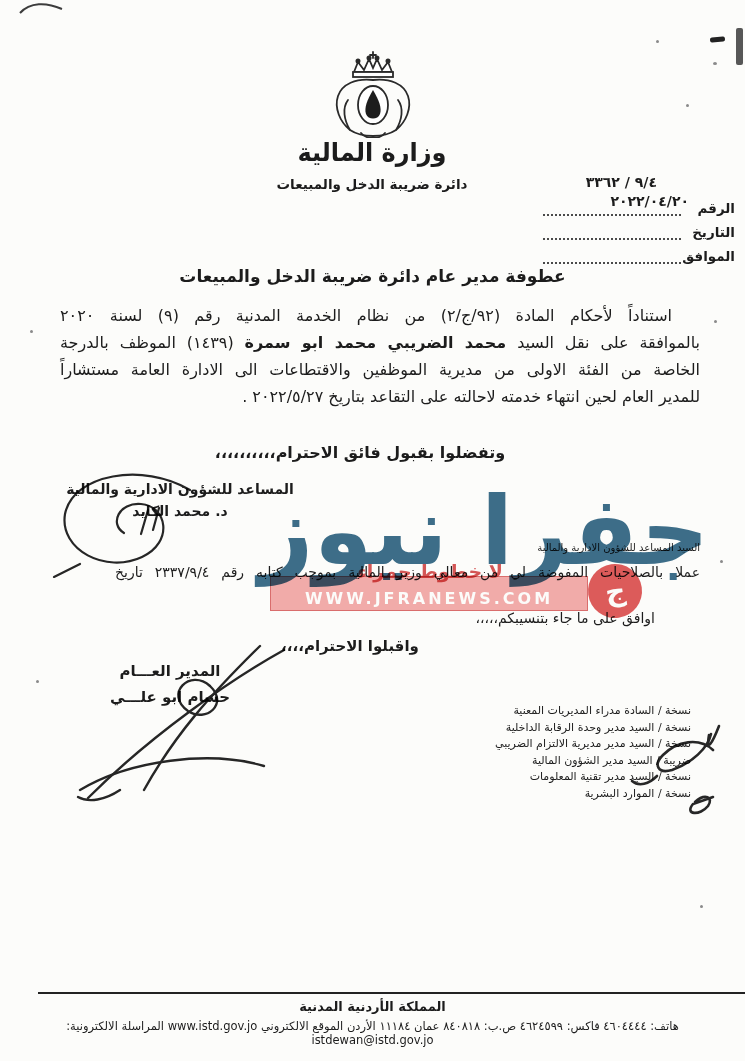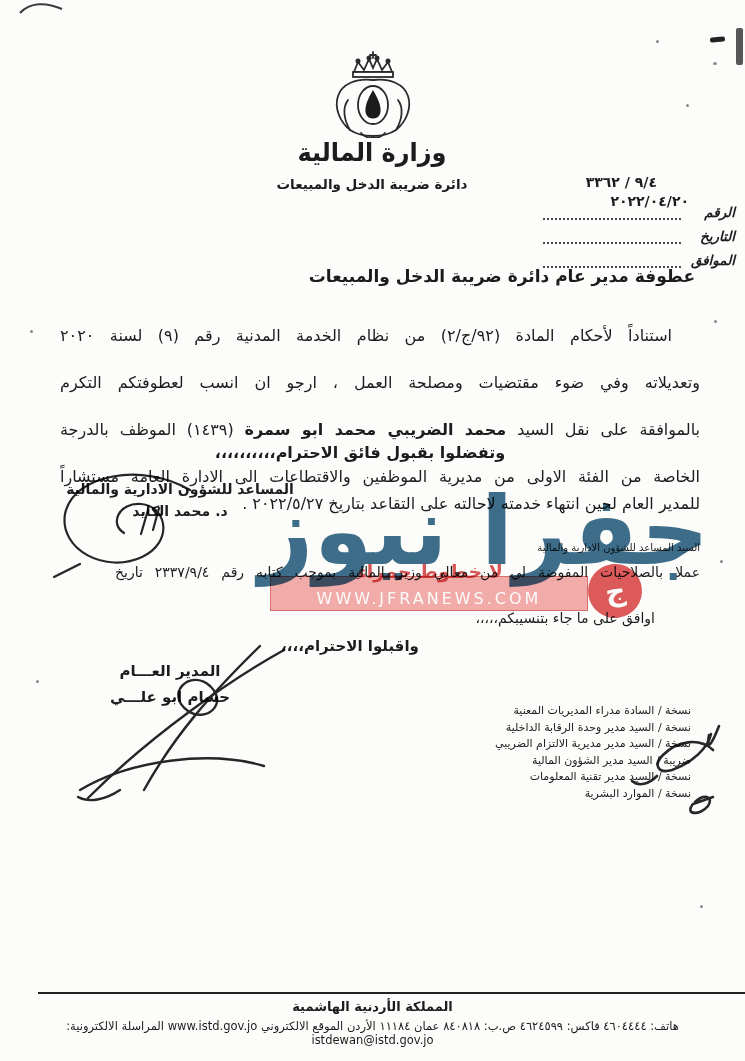--- a/index.html
+++ b/index.html
@@ -9,50 +9,50 @@
     font-family:"DejaVu Sans",sans-serif;color:#1c1c1c;direction:rtl;
   }
   .abs{position:absolute;}
   .bold{font-weight:bold;}
   
   .ministry{left:252px;top:139px;width:240px;font-size:24px;font-weight:bold;text-align:center;letter-spacing:-1px;transform:scaleY(1.05);}
   .dept{left:252px;top:176px;width:240px;font-size:13.5px;font-weight:bold;text-align:center;}
   
   .ref-top{right:88px;top:174px;font-size:14px;font-weight:bold;letter-spacing:1px;}
   .ref-rows{right:10px;top:196px;width:192px;}
-  .ref-row{display:flex;align-items:flex-end;height:24px;gap:6px;font-style:italic;}
+  .ref-row{display:flex;align-items:center;height:24px;gap:6px;}
   .ref-label{font-size:13.5px;font-weight:bold;white-space:nowrap;width:48px;}
   .ref-dots{flex:1;border-bottom:2px dotted #4a4a4a;height:14px;}
   .ref-val{right:56px;top:193px;font-size:14px;font-weight:bold;letter-spacing:1px;z-index:2;}
   
-  .subject{left:50px;top:266px;width:645px;text-align:right;font-size:17px;font-weight:bold;}
+  .subject{left:50px;top:266px;width:645px;text-align:center;font-size:17px;font-weight:bold;}
   .body-block{left:60px;top:302px;width:640px;font-size:16px;}
   .b-line{height:27px;line-height:27px;white-space:nowrap;text-align:right;}
-  .jl{white-space:normal;text-align:justify;text-align-last:justify;margin-top:20px;}
+  .jl{white-space:normal;text-align:justify;text-align-last:justify;}
   .indent{text-indent:28px;}
   .closing1{left:40px;top:443px;width:640px;text-align:center;font-size:16px;font-weight:bold;}
   
   .sig1{left:55px;top:478px;width:250px;text-align:center;font-size:14px;font-weight:bold;line-height:22px;z-index:3;}
   
   .addressee{left:60px;top:542px;width:640px;text-align:right;font-size:10px;z-index:2;}
   .deleg{left:115px;top:564px;width:585px;font-size:14px;text-align:justify;text-align-last:justify;z-index:2;}
   .deleg-date{left:60px;top:588px;width:600px;text-align:right;font-size:14px;letter-spacing:1px;z-index:2;}
   .agree{left:60px;top:610px;width:595px;text-align:right;font-size:14px;z-index:2;}
   .closing2{left:40px;top:637px;width:620px;text-align:center;font-size:15px;font-weight:bold;}
   
   .sig2{left:70px;top:658px;width:200px;text-align:center;font-size:15px;font-weight:bold;line-height:26px;}
   
   .cc{left:376px;top:703px;width:315px;text-align:right;font-size:11px;line-height:16.5px;}
   
   .wm-text{left:248px;top:468px;width:472px;height:132px;line-height:126px;text-align:center;
     font-size:95px;font-weight:bold;color:#0c4a6e;opacity:.8;z-index:5;mix-blend-mode:multiply;white-space:nowrap;}
   .wm-banner{left:270px;top:576px;width:316px;height:33px;background:rgba(233,92,92,.5);
     border:1px solid rgba(200,60,60,.55);z-index:6;mix-blend-mode:multiply;}
   .wm-site{position:absolute;left:0;right:0;bottom:2px;text-align:center;color:#fff;
-    font-size:16px;font-weight:normal;letter-spacing:3px;font-family:"DejaVu Sans",sans-serif;direction:ltr;}
+    font-size:16px;font-weight:bold;letter-spacing:3px;font-family:"DejaVu Sans",sans-serif;direction:ltr;}
   .wm-slogan{left:280px;top:560px;width:300px;text-align:center;color:rgba(205,45,45,.8);
     font-size:19px;font-weight:bold;letter-spacing:7px;z-index:7;mix-blend-mode:multiply;white-space:nowrap;}
   .wm-circle{left:588px;top:564px;width:54px;height:54px;border-radius:50%;
     background:rgba(217,64,64,.85);z-index:7;mix-blend-mode:multiply;
     display:flex;align-items:center;justify-content:center;color:#fff;font-size:28px;font-weight:bold;transform:rotate(-8deg);}
   
   .foot-line{left:38px;top:992px;width:707px;height:2px;background:#222;}
   .foot-kingdom{left:50px;top:999px;width:645px;text-align:center;font-size:13px;font-weight:600;letter-spacing:1px;}
   .foot-contact{left:10px;top:1019px;width:725px;text-align:center;font-size:11.5px;}
   
@@ -101,21 +101,20 @@
     <div class="ref-row">
       <span class="ref-label">الموافق</span>
       <span class="ref-dots"></span>
     </div>
   </div>
 
   <div class="abs subject">عطوفة مدير عام دائرة ضريبة الدخل والمبيعات</div>
 
   <div class="abs body-block">
     <div class="b-line jl indent">استناداً لأحكام المادة (٩٢/ج/٢) من نظام الخدمة المدنية رقم (٩) لسنة ٢٠٢٠</div>
-    <div class="b-line jl">وتعديلاته وفي ضوء مقتضيات ومصلحة العمل ، ارجو ان انسب لعطوفتكم التكرم</div>
     <div class="b-line jl"><span>بالموافقة على نقل السيد </span><span class="bold">محمد الضريبي محمد ابو سمرة</span><span> (١٤٣٩) الموظف بالدرجة</span></div>
     <div class="b-line jl">الخاصة من الفئة الاولى من مديرية الموظفين والاقتطاعات الى الادارة العامة مستشاراً</div>
     <div class="b-line">للمدير العام لحين انتهاء خدمته لاحالته على التقاعد بتاريخ ٢٠٢٢/٥/٢٧ .</div>
   </div>
 
   <div class="abs closing1">وتفضلوا بقبول فائق الاحترام،،،،،،،،،،</div>
 
   <div class="abs sig1">
     <div>المساعد للشؤون الادارية والمالية</div>
     <div>د. محمد الكايد</div>
@@ -169,21 +168,21 @@
   <svg class="abs ink" style="left:615px;top:712px;" width="125" height="115" viewBox="0 0 125 115">
     <g fill="none" stroke="#101010" stroke-width="2.6" stroke-linecap="round" opacity=".9">
       <path d="M104,14 c-7,18 -13,27 -10,9"></path>
       <path d="M98,38 c-14,-13 -36,-9 -50,5 c-10,10 -5,19 9,15 c20,-7 36,-22 39,-36"></path>
       <path d="M42,64 c-8,8 -18,11 -25,5"></path>
       <path d="M80,90 c10,-9 19,-5 13,4 c-8,10 -24,9 -15,-2 l20,-7"></path>
     </g>
   </svg>
 
   <div class="abs foot-line"></div>
-  <div class="abs foot-kingdom">المملكة الأردنية الهاشمية</div>
+  <div class="abs foot-kingdom">المملكة الأردنية المدنية</div>
   <div class="abs foot-contact">هاتف: ٤٦٠٤٤٤٤ فاكس: ٤٦٢٤٥٩٩ ص.ب: ٨٤٠٨١٨ عمان ١١١٨٤ الأردن الموقع الالكتروني www.istd.gov.jo المراسلة الالكترونية: istdewan@istd.gov.jo</div>
 
   <svg class="abs" style="left:18px;top:0;" width="48" height="20" viewBox="0 0 48 20">
     <path d="M2,13 C12,2 28,2 44,9" fill="none" stroke="#3c3c3c" stroke-width="2"></path>
   </svg>
   <div class="abs corner-bar"></div>
   <div class="abs dash-mark"></div>
   <div class="speck" style="left:656px;top:40px;width:3px;height:3px;"></div>
   <div class="speck" style="left:713px;top:62px;width:4px;height:3px;"></div>
   <div class="speck" style="left:686px;top:104px;width:3px;height:3px;"></div>

